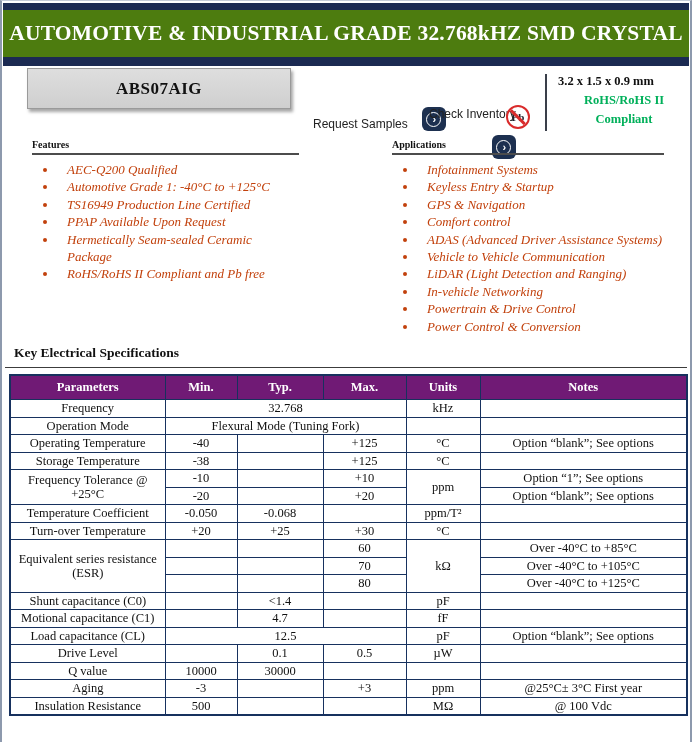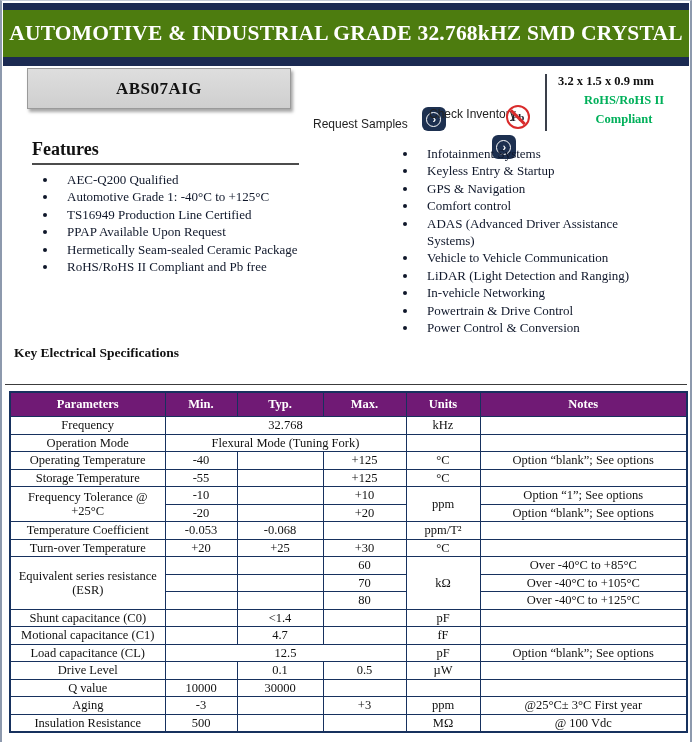--- a/index.html
+++ b/index.html
@@ -37,27 +37,27 @@
                background:#d92b2b; transform:rotate(-45deg); }
   .vdivider { position:absolute; left:543px; top:7px; width:2px; height:57px; background:#3a3f4a; }
   .info-block { position:absolute; left:556px; top:5px; font-weight:bold; font-size:12.5px; line-height:19px; color:#111; }
   .info-block .green { color:#00b05a;text-align:center; }
 
   
   .columns { position:absolute; top:138px; left:0; right:0; display:flex; }
   .col { }
   .col.features { margin-left:30px; width:267px; }
   .col.apps { margin-left:93px; width:272px; }
-  .col h2 { font-size:18px; font-weight:bold; color:#111; padding-bottom:3px; border-bottom:2px solid #4c4c4c; }
+  .col h2 { font-size:10px; font-weight:bold; color:#111; padding-bottom:3px; border-bottom:2px solid #4c4c4c; }
   .col ul { margin-top:6px; padding-left:26px; list-style:disc; }
-  .col li { font-size:13px; line-height:17.4px; color:#0f172a; padding-left:9px; }
+  .col li { font-size:13px; line-height:17.4px; color:#c2410c; padding-left:9px;font-style:italic; }
 
   
   .specs { position:absolute; top:344px; left:0; right:0; }
-  .specs .head-wrap { border-bottom:1.5px solid #3c3c3c; margin:0 3px; padding:0 0 23px 9px; }
+  .specs .head-wrap { border-bottom:1.5px solid #3c3c3c; margin:0 3px; padding:0 0 6px 9px; }
   .specs h2 { font-size:13.5px; font-weight:bold; color:#111; }
   table.spec { border-collapse:collapse; margin:6px 0 0 7px; width:677px; table-layout:fixed;
                border:2px solid #17315e; }
   table.spec th { background:#701a75; color:#fff; font-size:12.5px; font-weight:bold;
                   border:1px solid #17315e; padding:4px 2px; }
   table.spec td { border:1px solid #17315e; font-size:12.5px; color:#111;
                   padding:1px 4px; height:17.5px; line-height:1.12; vertical-align:middle; }
   td.c { text-align:center; }
   td.l { text-align:center;margin-top:20px; }
 </style>
@@ -107,20 +107,21 @@
       <ul>
         <li>AEC-Q200 Qualified</li>
         <li>Automotive Grade 1: -40°C to +125°C</li>
         <li>TS16949 Production Line Certified</li>
         <li>PPAP Available Upon Request</li>
         <li>Hermetically Seam-sealed Ceramic Package</li>
         <li>RoHS/RoHS II Compliant and Pb free</li>
       </ul>
     </div>
     <div class="col apps">
+      <h2>Applications</h2>
       <ul>
         <li>Infotainment Systems</li>
         <li>Keyless Entry &amp; Startup</li>
         <li>GPS &amp; Navigation</li>
         <li>Comfort control</li>
         <li>ADAS (Advanced Driver Assistance Systems)</li>
         <li>Vehicle to Vehicle Communication</li>
         <li>LiDAR (Light Detection and Ranging)</li>
         <li>In-vehicle Networking</li>
         <li>Powertrain &amp; Drive Control</li>
@@ -167,21 +168,21 @@
       <tr>
         <td class="l">Operating Temperature</td>
         <td class="c">-40</td>
         <td class="c"></td>
         <td class="c">+125</td>
         <td class="c">°C</td>
         <td class="l">Option “blank”; See options</td>
       </tr>
       <tr>
         <td class="l">Storage Temperature</td>
-        <td class="c">-55</td>
+        <td class="c">-38</td>
         <td class="c"></td>
         <td class="c">+125</td>
         <td class="c">°C</td>
         <td class="l"></td>
       </tr>
       <tr>
         <td class="l" rowspan="2">Frequency Tolerance @ +25°C</td>
         <td class="c">-10</td>
         <td class="c"></td>
         <td class="c">+10</td>
@@ -189,21 +190,21 @@
         <td class="l">Option “1”; See options</td>
       </tr>
       <tr>
         <td class="c">-20</td>
         <td class="c"></td>
         <td class="c">+20</td>
         <td class="l">Option “blank”; See options</td>
       </tr>
       <tr>
         <td class="l">Temperature Coefficient</td>
-        <td class="c">-0.053</td>
+        <td class="c">-0.050</td>
         <td class="c">-0.068</td>
         <td class="c"></td>
         <td class="c">ppm/T²</td>
         <td class="l"></td>
       </tr>
       <tr>
         <td class="l">Turn-over Temperature</td>
         <td class="c">+20</td>
         <td class="c">+25</td>
         <td class="c">+30</td>

